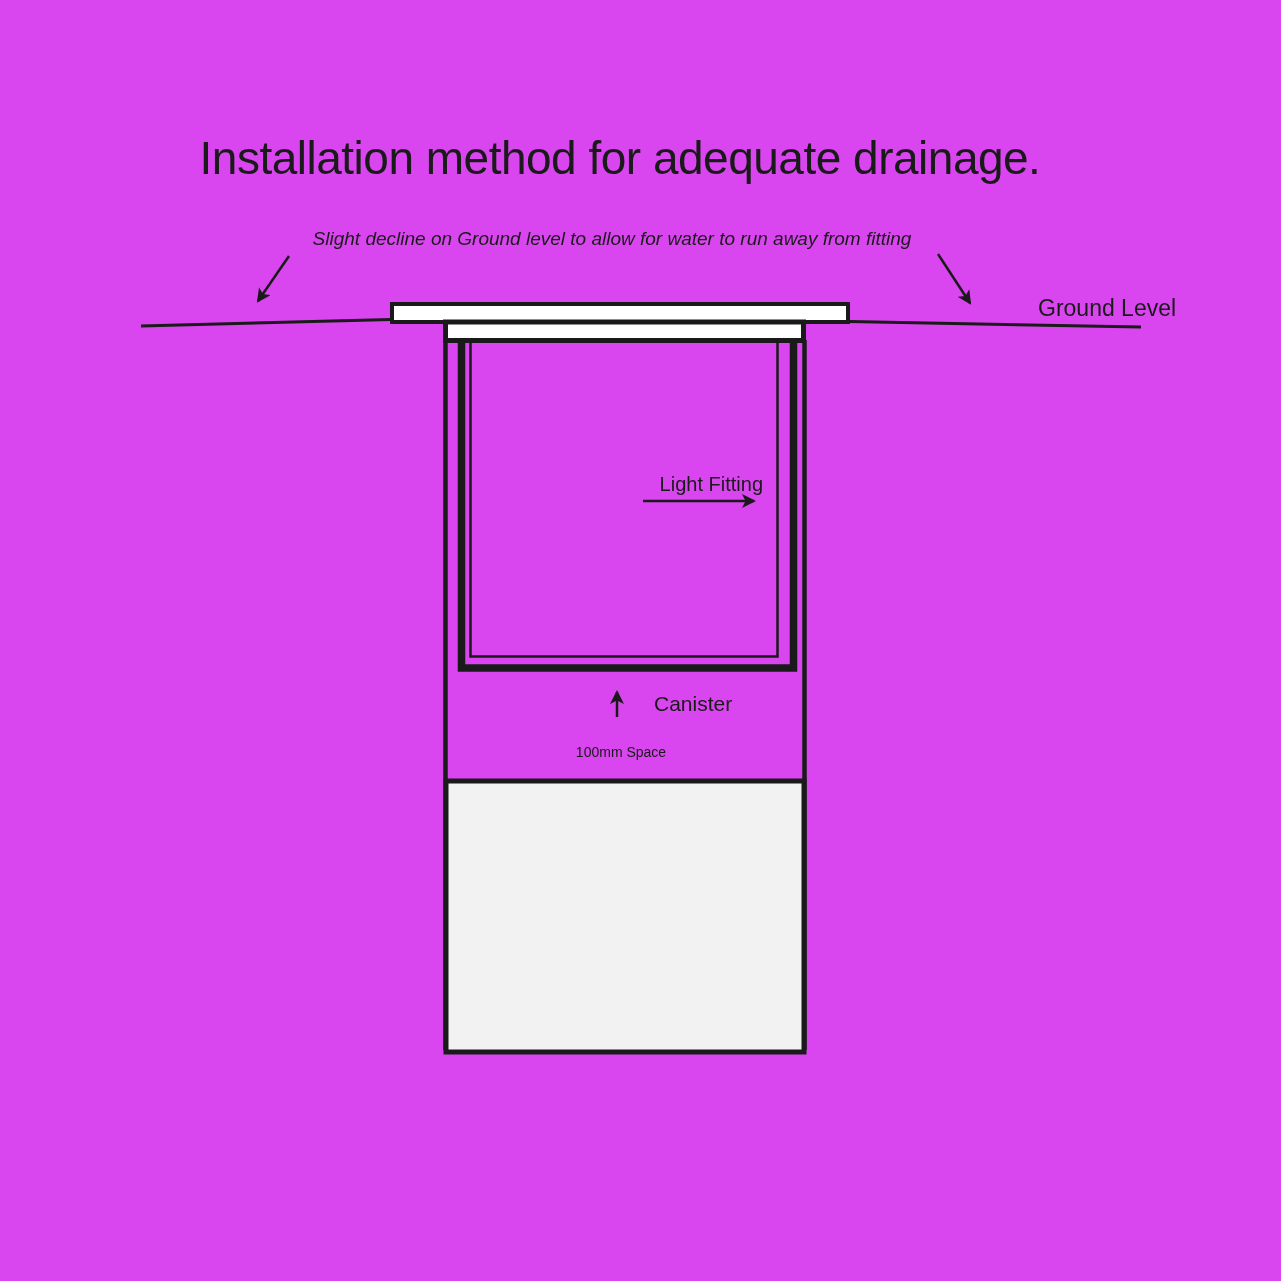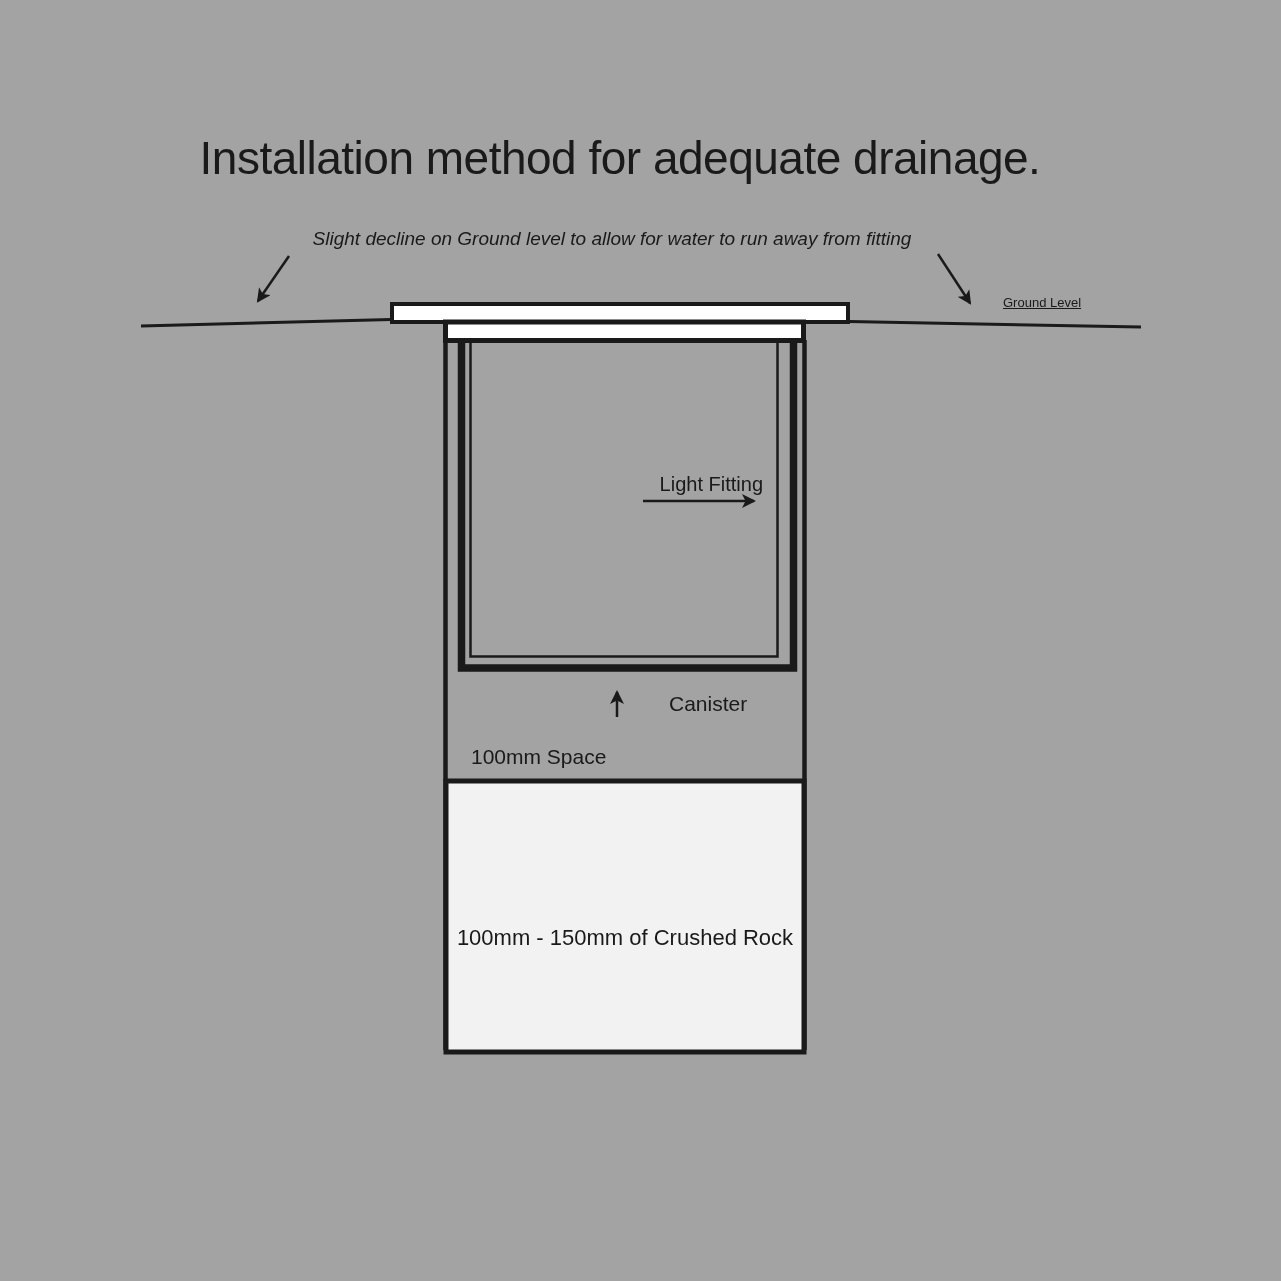--- a/index.html
+++ b/index.html
@@ -4,21 +4,21 @@
 <style>
   html, body {
     margin: 0;
     padding: 0;
     background: #ffffff;
   }
   #canvas {
     position: relative;
     width: 1281px;
     height: 1281px;
-    background: #a3a3a3;
+    background: #d946ef;
     overflow: hidden;
     font-family: "Liberation Sans", sans-serif;
     color: #1a1a1a;
   }
   #diagram-svg {
     position: absolute;
     inset: 0;
     width: 1281px;
     height: 1281px;
   }
@@ -40,41 +40,41 @@
   #decline-note {
     top: 228px;
     left: 0;
     width: 1224px;
     text-align: center;
     font-size: 19px;
     font-style: italic;
   }
   #ground-level-label {
     top: 295px;
-    left: 1003px;
-    font-size: 13px;
-    text-decoration: underline;
+    left: 1038px;
+    font-size: 23px;
   }
   #light-fitting-label {
     top: 472px;
     left: 631px;
     width: 132px;
     text-align: right;
     font-size: 20px;
   }
   #canister-label {
     top: 691px;
-    left: 669px;
+    left: 654px;
     font-size: 21px;
   }
   #space-label {
     top: 744px;
     left: 471px;
     width: 300px;
-    font-size: 21px;
+    text-align: center;
+    font-size: 14px;
   }
   #rock-label {
     top: 925px;
     left: 446px;
     width: 358px;
     text-align: center;
     font-size: 22px;
   }
 </style>
 </head>
@@ -116,15 +116,14 @@
   <div id="decline-note" class="label">Slight decline on Ground level to allow for water to run away from fitting</div>
 
   <div id="ground-level-label" class="label">Ground Level</div>
 
   <div id="light-fitting-label" class="label">Light Fitting</div>
 
   <div id="canister-label" class="label">Canister</div>
 
   <div id="space-label" class="label">100mm Space</div>
 
-  <div id="rock-label" class="label">100mm - 150mm of Crushed Rock</div>
 
 </div>
 
 </body></html>

